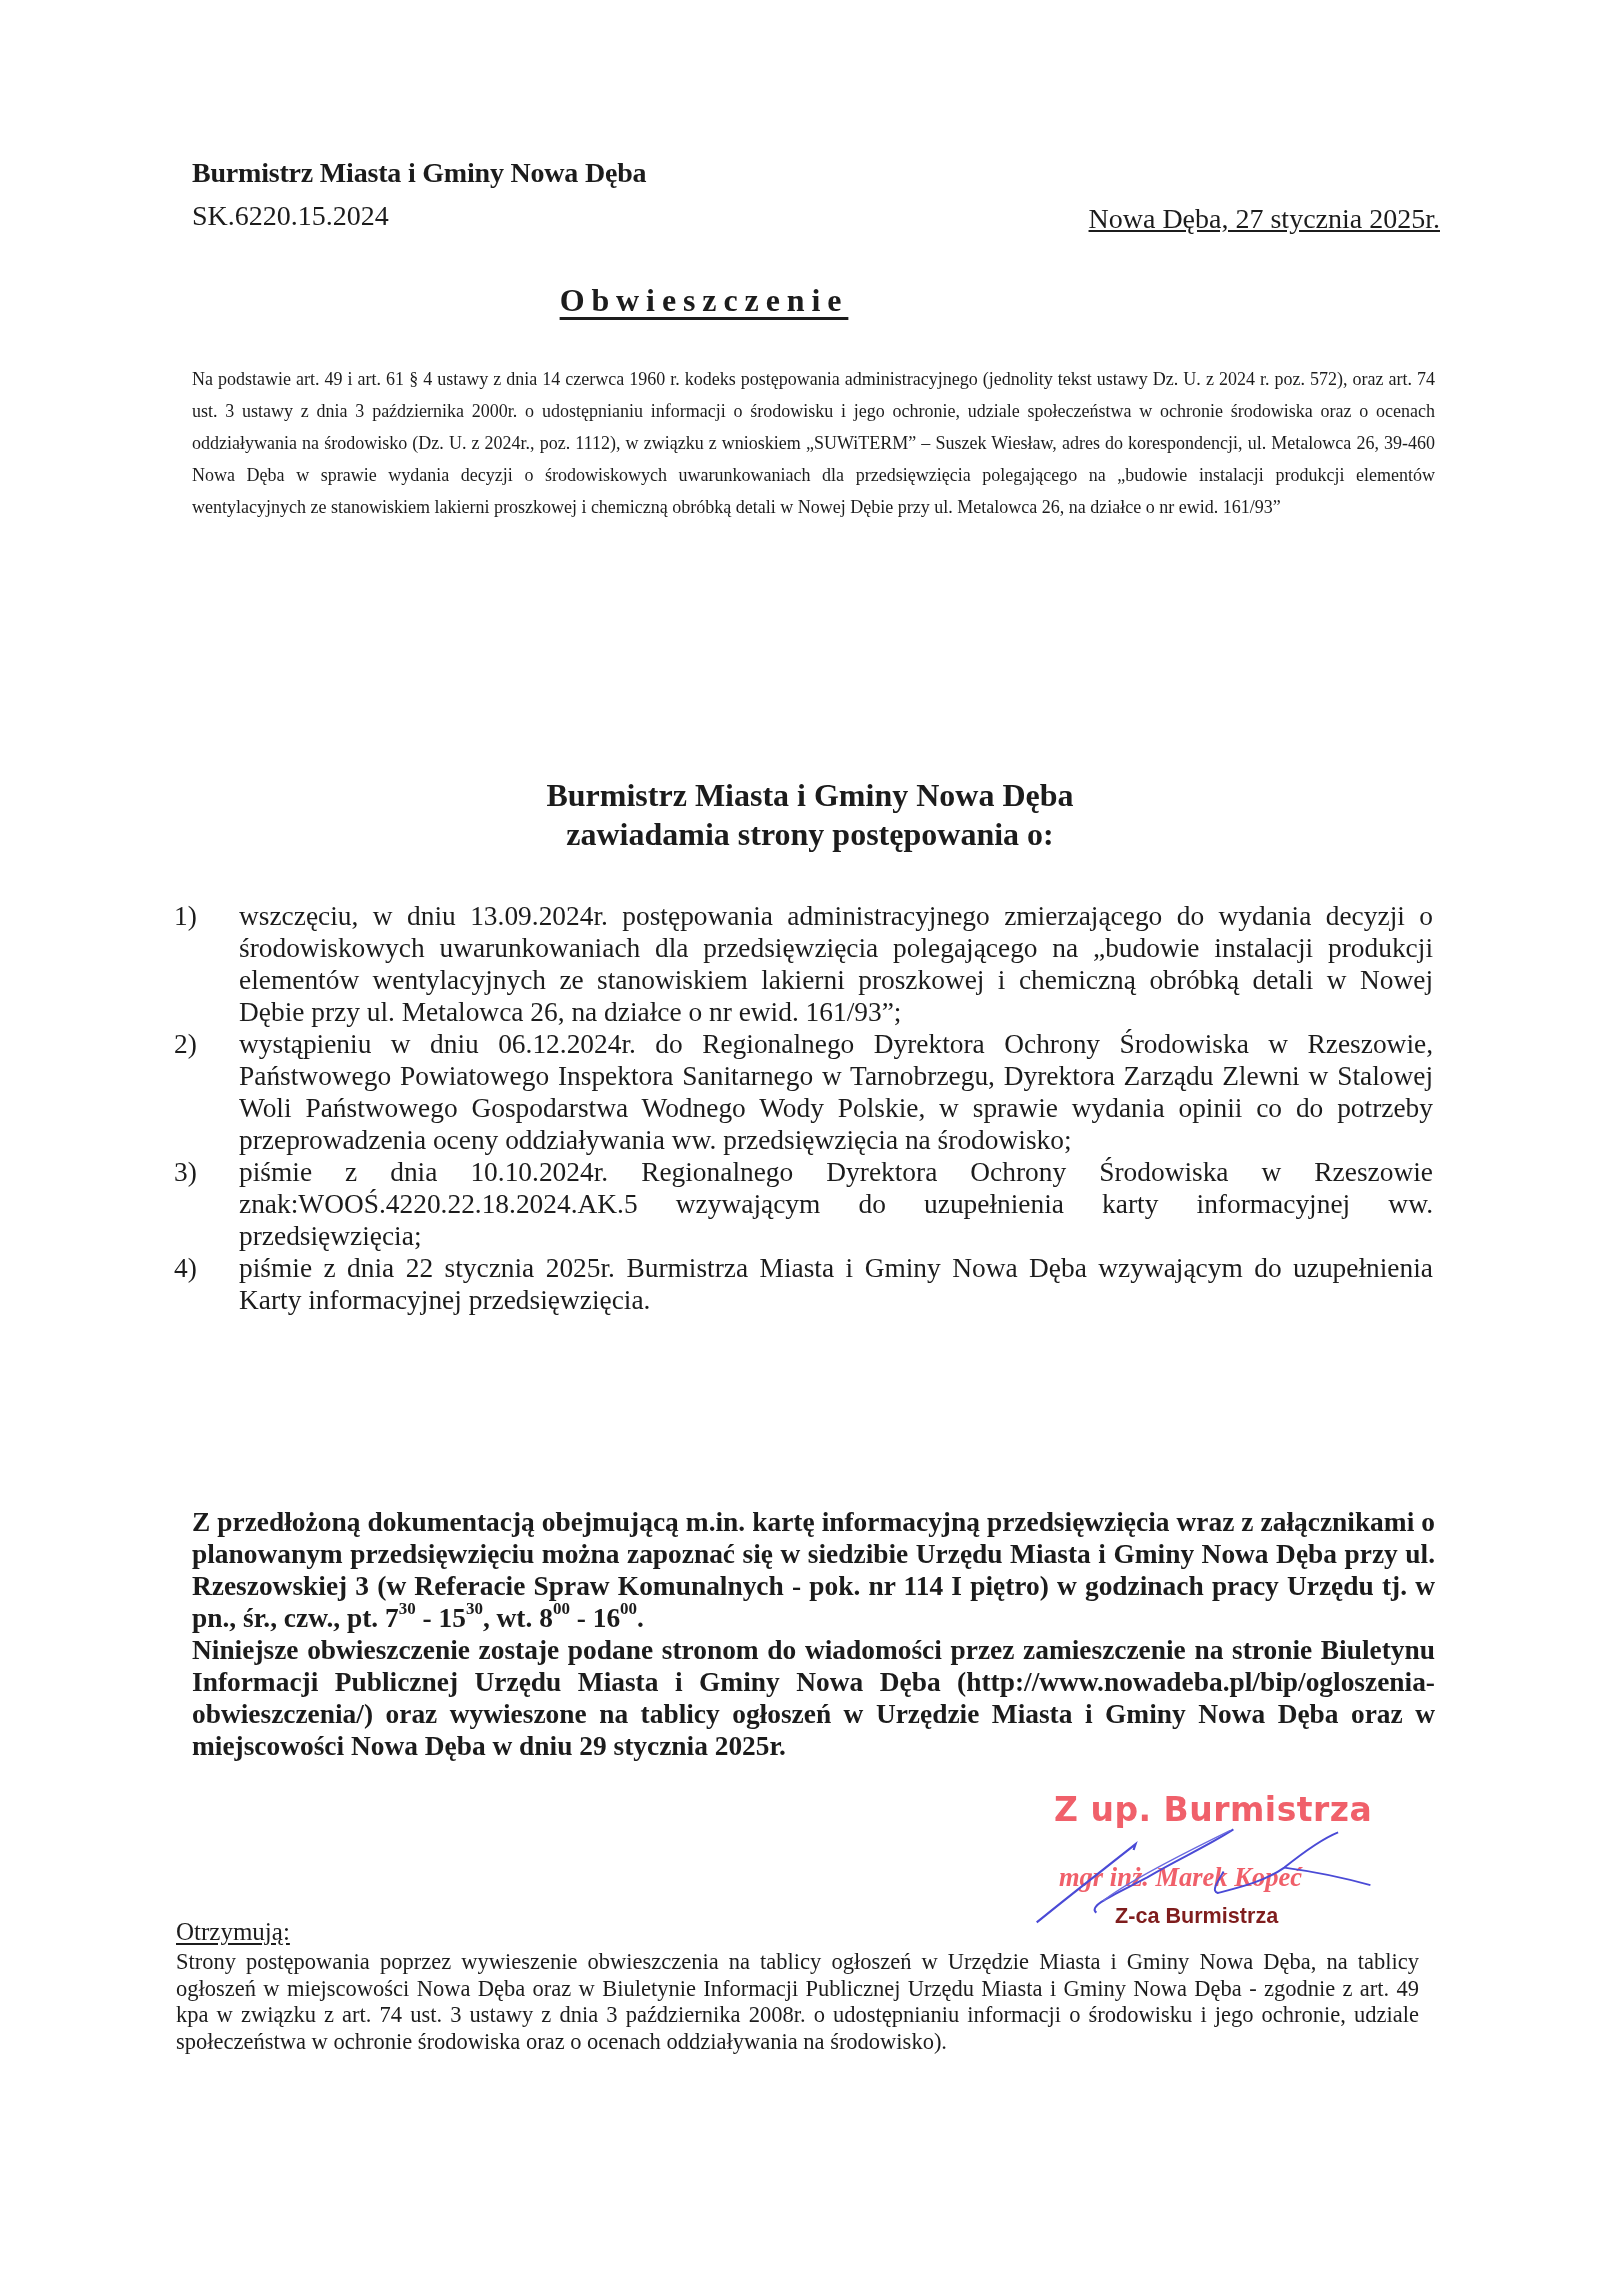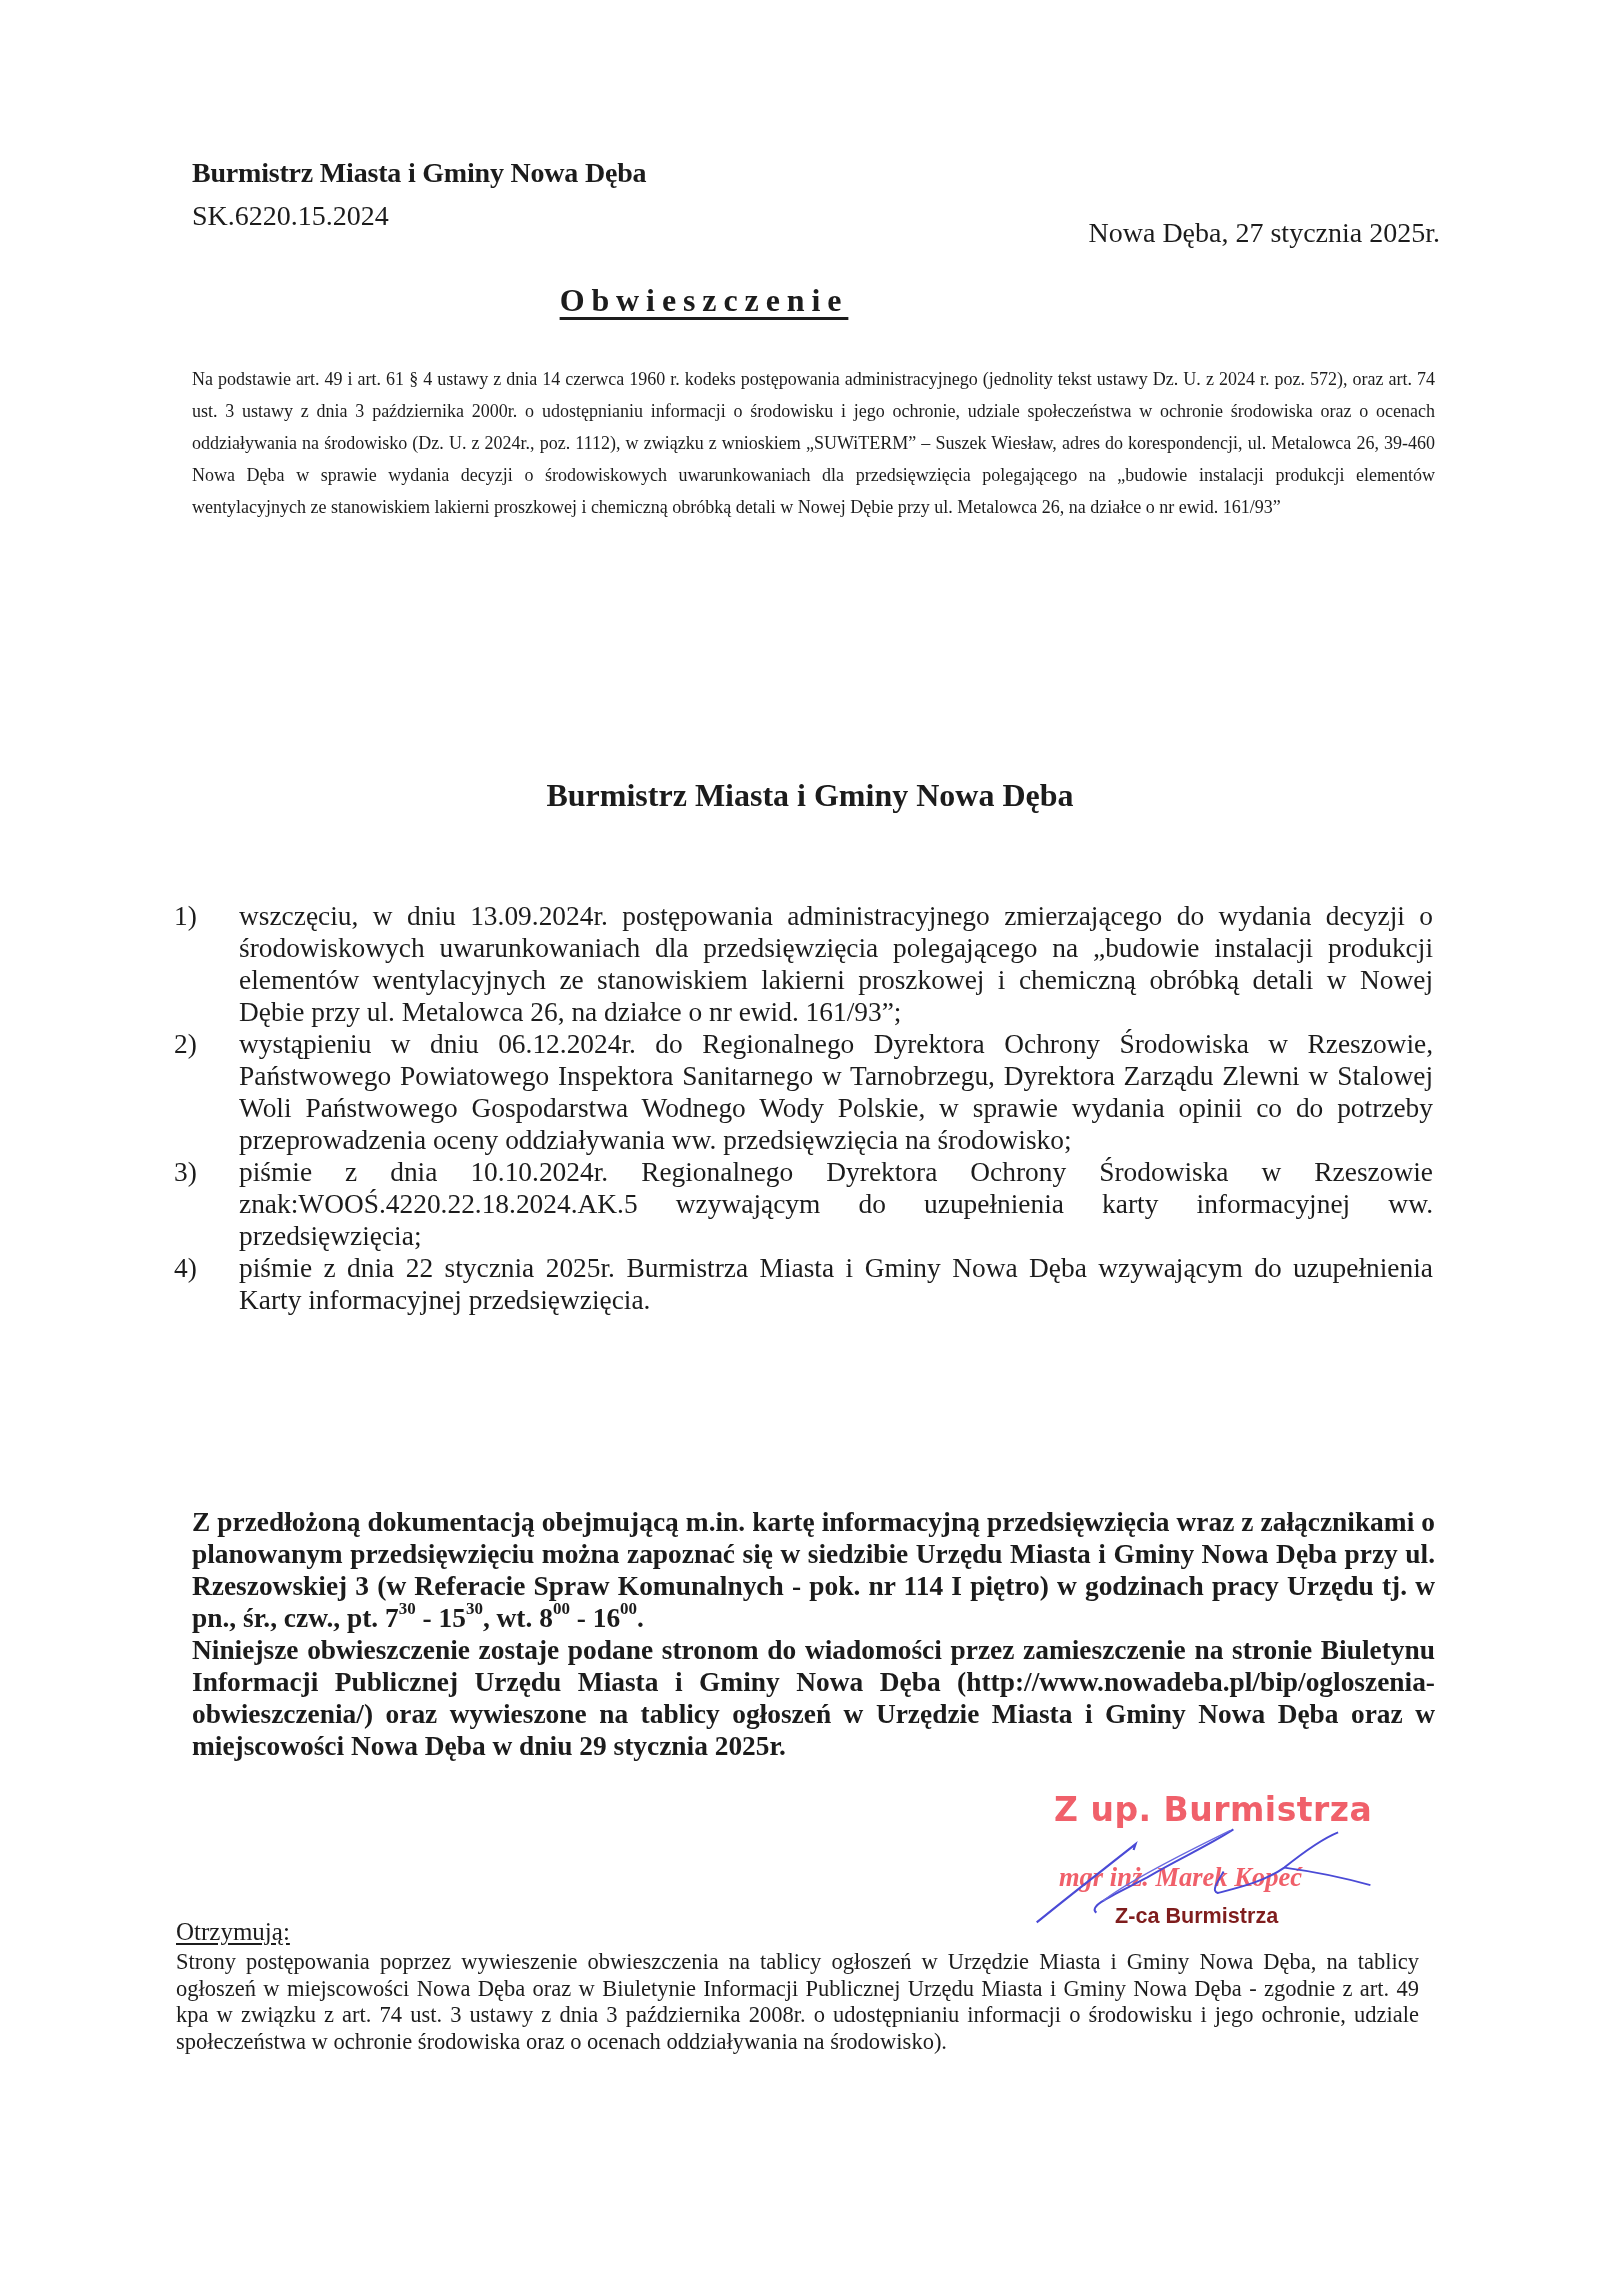--- a/index.html
+++ b/index.html
@@ -6,21 +6,21 @@
   body { width: 1620px; height: 2292px; position: relative; overflow: hidden; }
   .page {
     position: absolute; left: 0; top: 0; width: 1620px; height: 2292px;
     background: #ffffff; color: #1c1c1c;
     font-family: "Liberation Serif", "DejaVu Serif", serif;
     padding-left: 8px;
   }
   .abs { position: absolute; }
   .issuer { left: 192px; top: 157px; font-size: 28px; font-weight: bold; letter-spacing: -0.2px; }
   .case-no { left: 192px; top: 200px; font-size: 28px; }
-  .place-date { right: 188px; top: 217px; font-size: 28px; text-align: center; }
+  .place-date { right: 188px; top: 203px; font-size: 28px; text-align: center; text-decoration: underline; }
   .title {
     left: 0; width: 1408px; top: 282px; text-align: center;
     font-size: 32px; font-weight: bold; letter-spacing: 6.9px;
   }
   .title span { text-decoration: underline; text-decoration-thickness: 2.9px; text-underline-offset: 5.9px; }
   .justify { text-align: justify; text-align-last: left; }
   .intro { left: 192px; top: 363px; width: 1243px; font-size: 18px; line-height: 32px; }
   .heading2 {
     left: 0; width: 1620px; top: 776px; text-align: center;
     font-size: 32px; font-weight: bold; line-height: 39px;
@@ -56,20 +56,21 @@
   <div class="abs issuer">Burmistrz Miasta i Gminy Nowa Dęba</div>
   <div class="abs case-no">SK.6220.15.2024</div>
   <div class="abs place-date">Nowa Dęba, 27 stycznia 2025r.</div>
 
   <div class="abs title"><span>Obwieszczenie</span></div>
 
   <div class="abs intro justify">Na podstawie art. 49 i art. 61 § 4 ustawy z dnia 14 czerwca 1960 r. kodeks postępowania administracyjnego (jednolity tekst ustawy Dz. U. z 2024 r. poz. 572), oraz art. 74 ust. 3 ustawy z dnia 3 października 2000r. o udostępnianiu informacji o środowisku i jego ochronie, udziale społeczeństwa w ochronie środowiska oraz o ocenach oddziaływania na środowisko (Dz. U. z 2024r., poz. 1112), w związku z  wnioskiem „SUWiTERM” – Suszek Wiesław, adres do korespondencji, ul. Metalowca 26, 39-460 Nowa Dęba w sprawie wydania decyzji o środowiskowych uwarunkowaniach dla przedsięwzięcia polegającego na „budowie instalacji produkcji elementów wentylacyjnych ze stanowiskiem lakierni proszkowej i chemiczną obróbką detali w Nowej Dębie przy ul. Metalowca 26, na działce o nr ewid. 161/93”</div>
 
   <div class="abs heading2">
     <div>Burmistrz Miasta i Gminy Nowa Dęba</div>
+    <div>zawiadamia strony postępowania o:</div>
   </div>
 
   <ol class="abs list">
     <li>
       <span class="num">1)</span>
       <span class="txt">wszczęciu, w dniu 13.09.2024r. postępowania administracyjnego zmierzającego do wydania decyzji o środowiskowych uwarunkowaniach dla przedsięwzięcia polegającego na „budowie instalacji produkcji elementów wentylacyjnych ze stanowiskiem lakierni proszkowej i chemiczną obróbką detali w Nowej Dębie przy ul. Metalowca 26, na działce o nr ewid. 161/93”;</span>
     </li>
     <li>
       <span class="num">2)</span>
       <span class="txt">wystąpieniu w dniu 06.12.2024r. do Regionalnego Dyrektora Ochrony Środowiska w Rzeszowie, Państwowego Powiatowego Inspektora Sanitarnego w Tarnobrzegu, Dyrektora Zarządu Zlewni w Stalowej Woli Państwowego Gospodarstwa Wodnego Wody Polskie, w sprawie wydania opinii co do potrzeby przeprowadzenia oceny oddziaływania ww. przedsięwzięcia na środowisko;</span>

